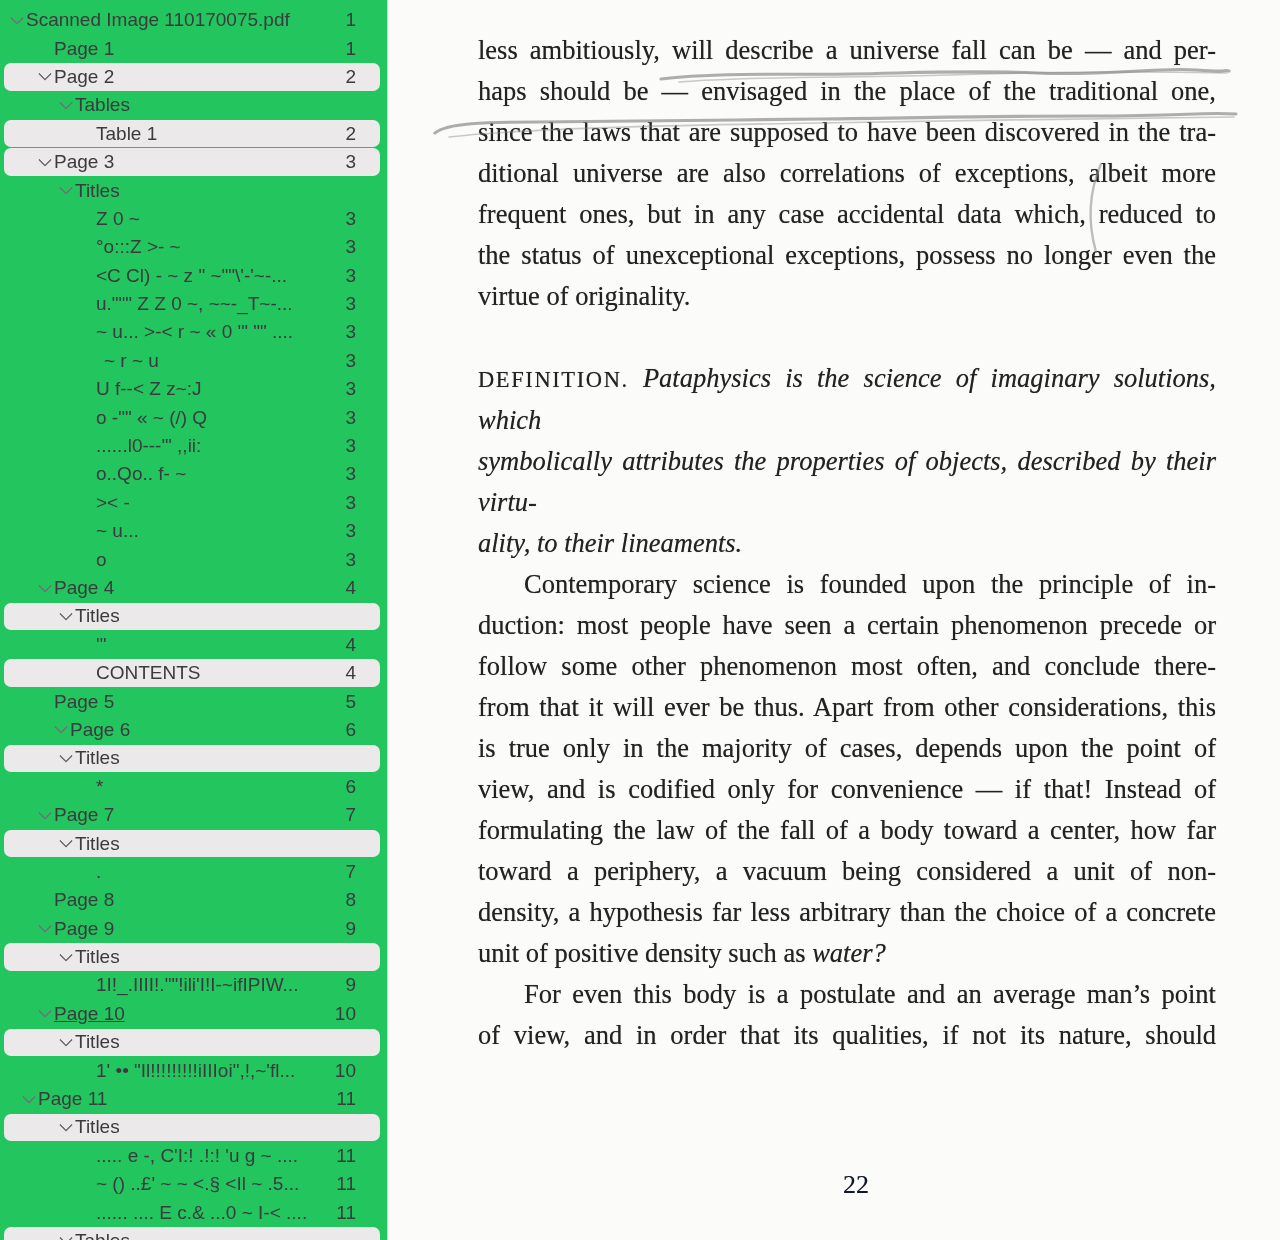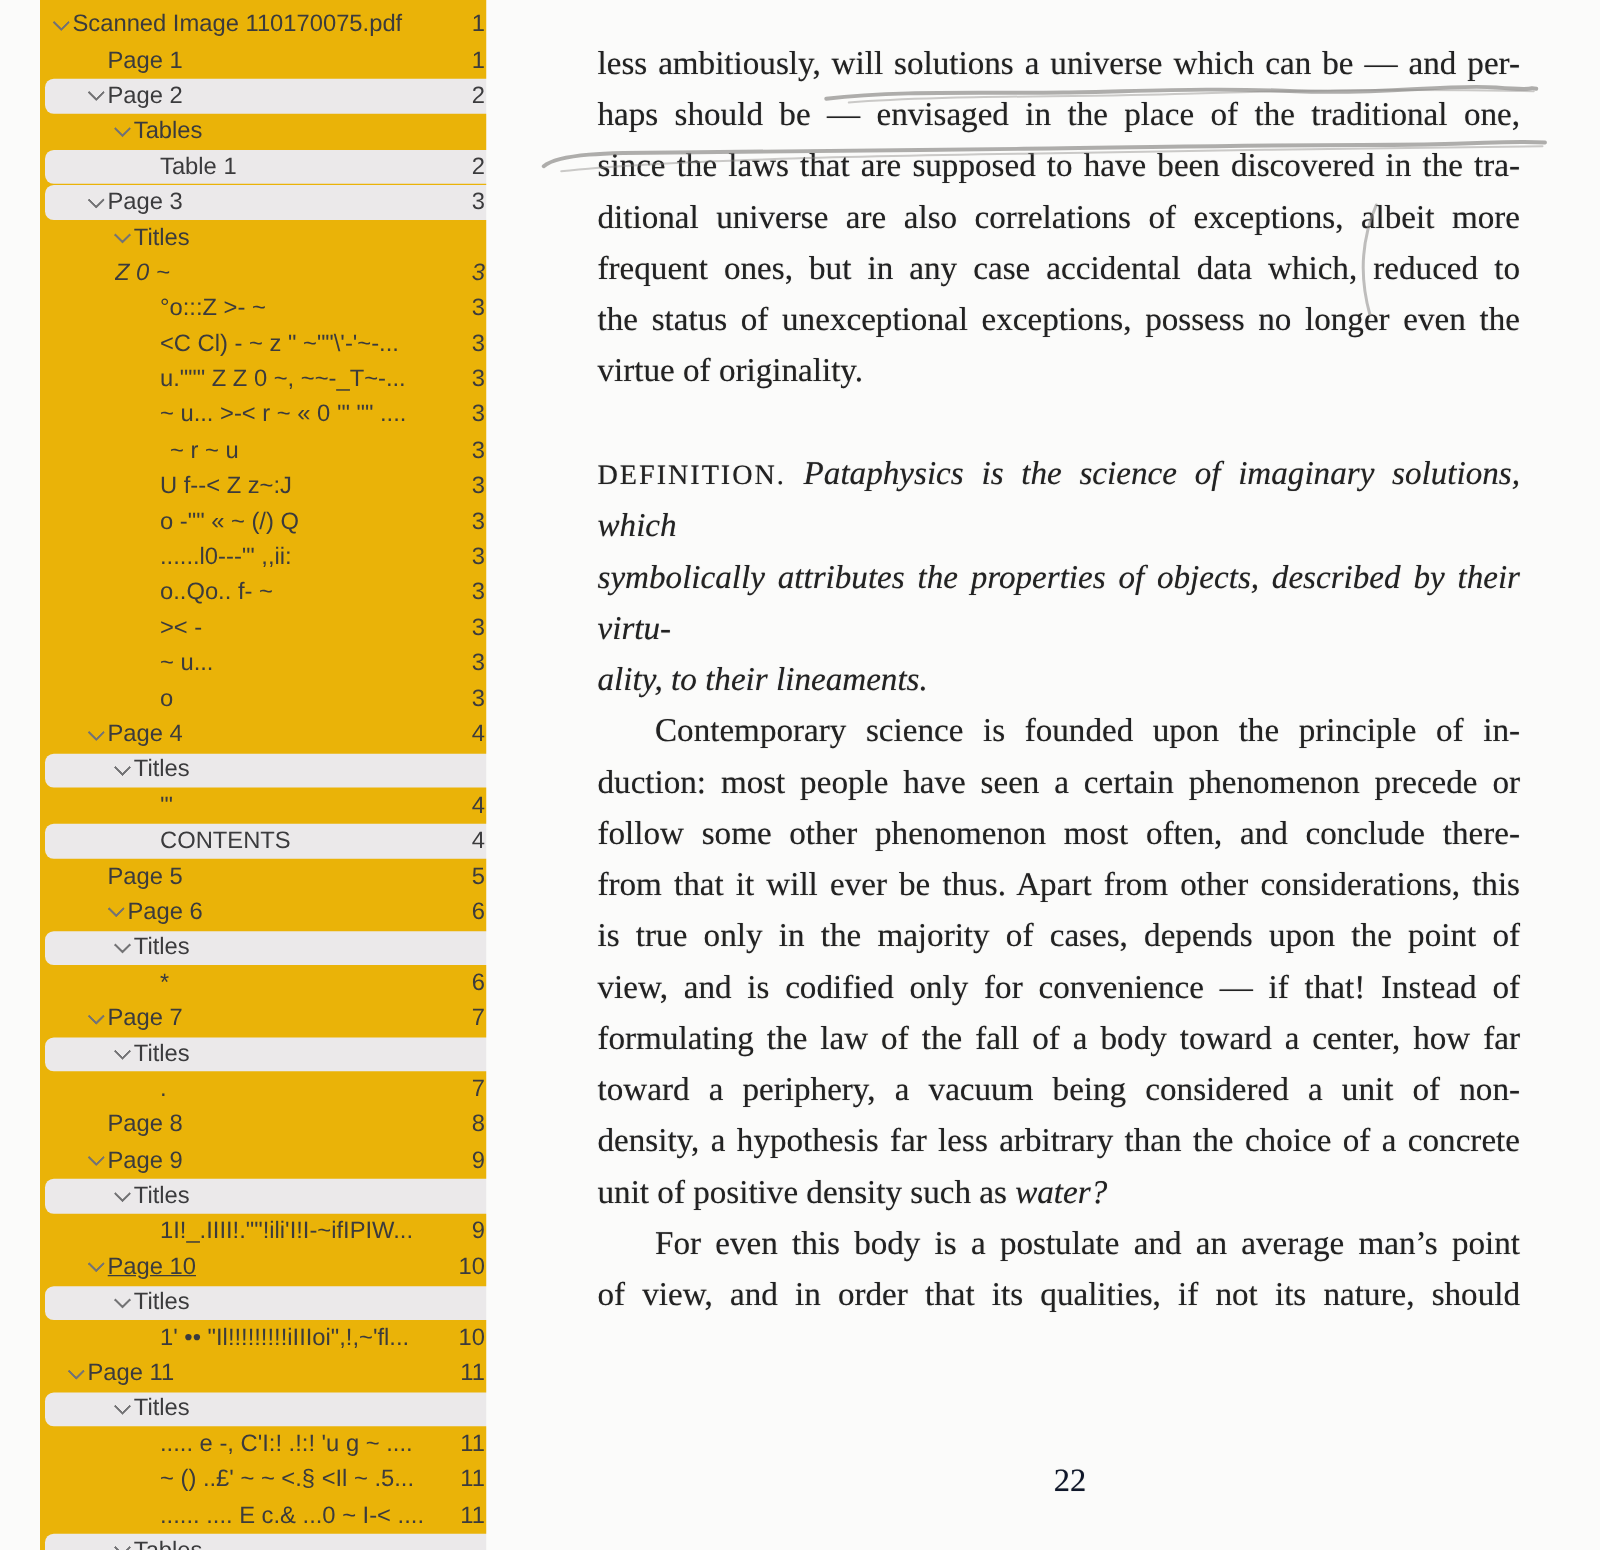--- a/index.html
+++ b/index.html
@@ -1,19 +1,19 @@
 <!DOCTYPE html>
 <html><head>
 <meta charset="utf-8">
 <style>
   html,body{margin:0;padding:0;width:1280px;height:1240px;overflow:hidden;
     font-family:"Liberation Sans",sans-serif;background:#fbfbfa;}
   
   #sidebar{position:absolute;left:0;top:0;width:388px;height:1240px;
-    background:#eab308;border-right:1px solid #d2d0d0;box-sizing:border-box;overflow:hidden;margin-left:32px;}
+    background:#22c55e;border-right:1px solid #d2d0d0;box-sizing:border-box;overflow:hidden;}
   #rows{padding-top:6px;}
   .row{position:relative;height:28.4px;display:flex;align-items:center;
     font-size:19px;color:#3b3b3d;white-space:nowrap;}
   .row.hl::before{content:"";position:absolute;left:4px;right:7px;top:0.5px;bottom:0.5px;
     background:#ebe9ea;border-radius:7px;z-index:0;}
   .row>*{position:relative;z-index:1;}
   .chev{width:18px;height:18px;flex:0 0 18px;display:inline-flex;
     align-items:center;justify-content:center;}
   .chev::before{content:"";width:8px;height:8px;margin-top:-5px;
     border-right:2.2px solid #737375;border-bottom:2.2px solid #737375;
@@ -65,21 +65,21 @@
       </div>
       <div class="row hl" style="padding-left: 36px;">
         <span class="chev"></span>
         <span class="lbl">Page 3</span>
         <span class="pg">3</span>
       </div>
       <div class="row" style="padding-left: 57px;">
         <span class="chev"></span>
         <span class="lbl">Titles</span>
       </div>
-      <div class="row" style="padding-left: 60px; font-style: italic;">
+      <div class="row" style="padding-left: 96px;">
         <span class="lbl">Z 0 ~</span>
         <span class="pg">3</span>
       </div>
       <div class="row" style="padding-left: 96px;">
         <span class="lbl">°o:::Z &gt;- ~</span>
         <span class="pg">3</span>
       </div>
       <div class="row" style="padding-left: 96px;">
         <span class="lbl">&lt;C Cl) - ~ z " ~""\'-'~-...</span>
         <span class="pg">3</span>
@@ -224,21 +224,21 @@
       </div>
       <div class="row hl" style="padding-left: 57px;">
         <span class="chev"></span>
         <span class="lbl">Tables</span>
       </div>
     </div>
 </div>
 
 <div id="main">
   <div id="scanpage">
-      <div class="line"><span>less ambitiously, will solutions a universe which can be — and per-</span></div>
+      <div class="line"><span>less ambitiously, will describe a universe fall can be — and per-</span></div>
       <div class="line"><span>haps should be — envisaged in the place of the traditional one,</span></div>
       <div class="line"><span>since the laws that are supposed to have been discovered in the tra-</span></div>
       <div class="line"><span>ditional universe are also correlations of exceptions, albeit more</span></div>
       <div class="line"><span>frequent ones, but in any case accidental data which, reduced to</span></div>
       <div class="line"><span>the status of unexceptional exceptions, possess no longer even the</span></div>
       <div class="line last"><span>virtue of originality.</span></div>
       <div class="line gap"><span class="seg-sc">DEFINITION.</span><span> </span><span class="seg-i">Pataphysics is the science of imaginary solutions, which</span></div>
       <div class="line"><span class="seg-i">symbolically attributes the properties of objects, described by their virtu-</span></div>
       <div class="line last"><span class="seg-i">ality, to their lineaments.</span></div>
       <div class="line indent"><span>Contemporary science is founded upon the principle of in-</span></div>

